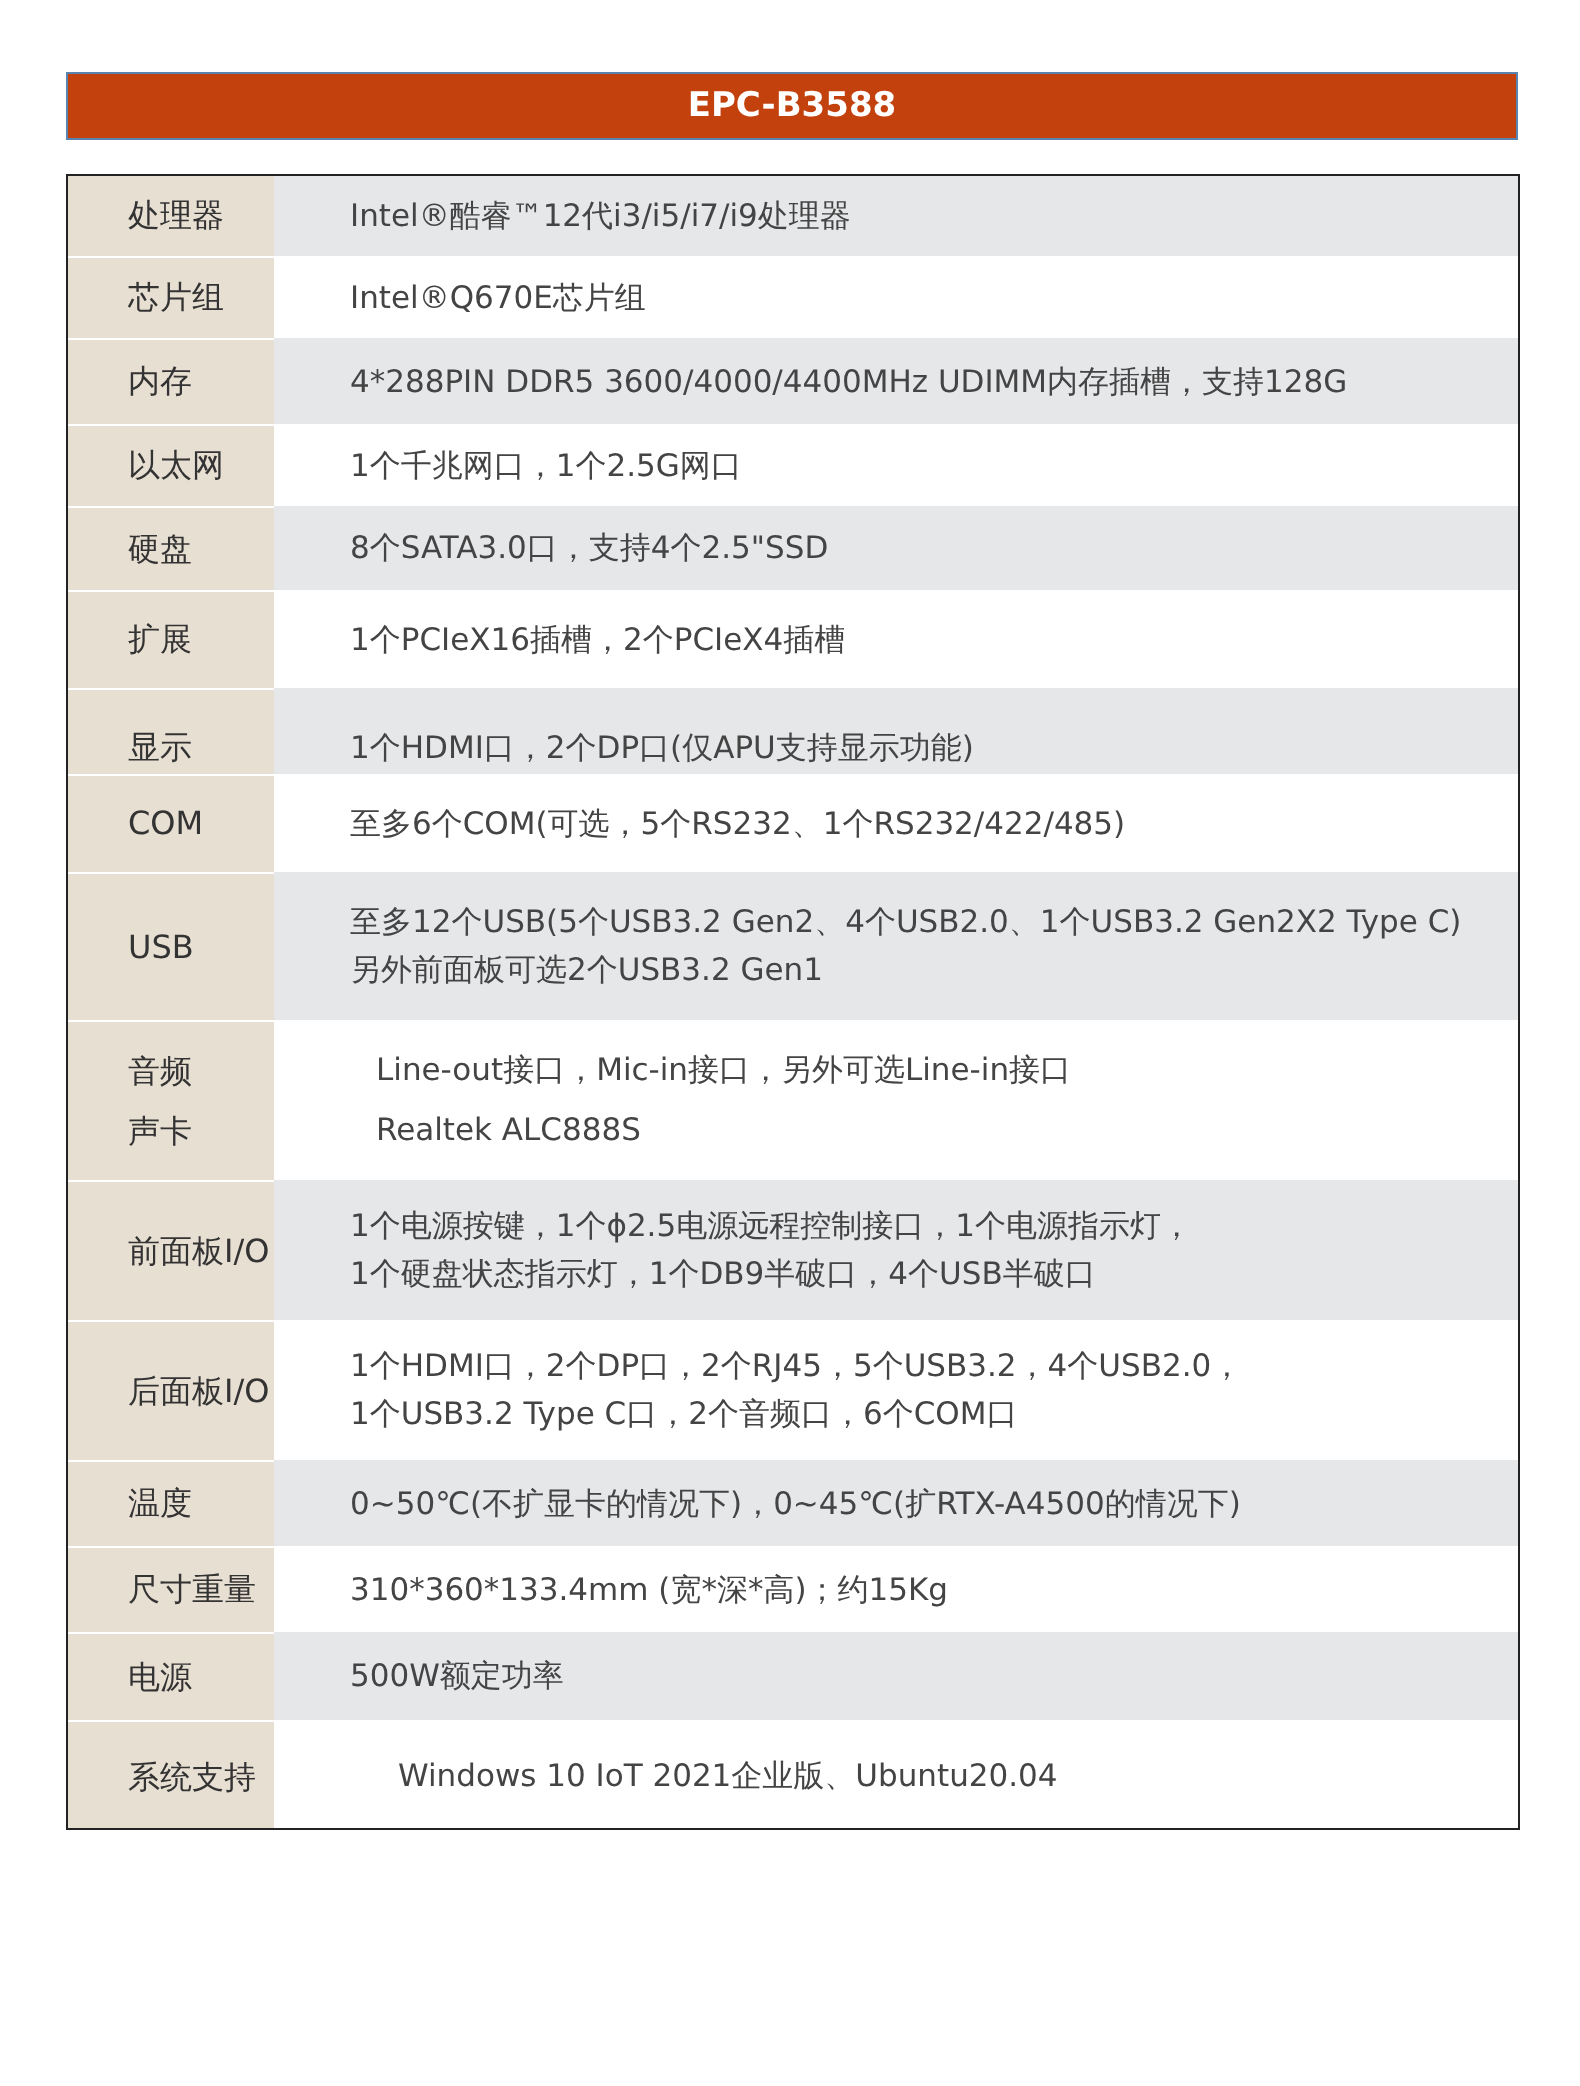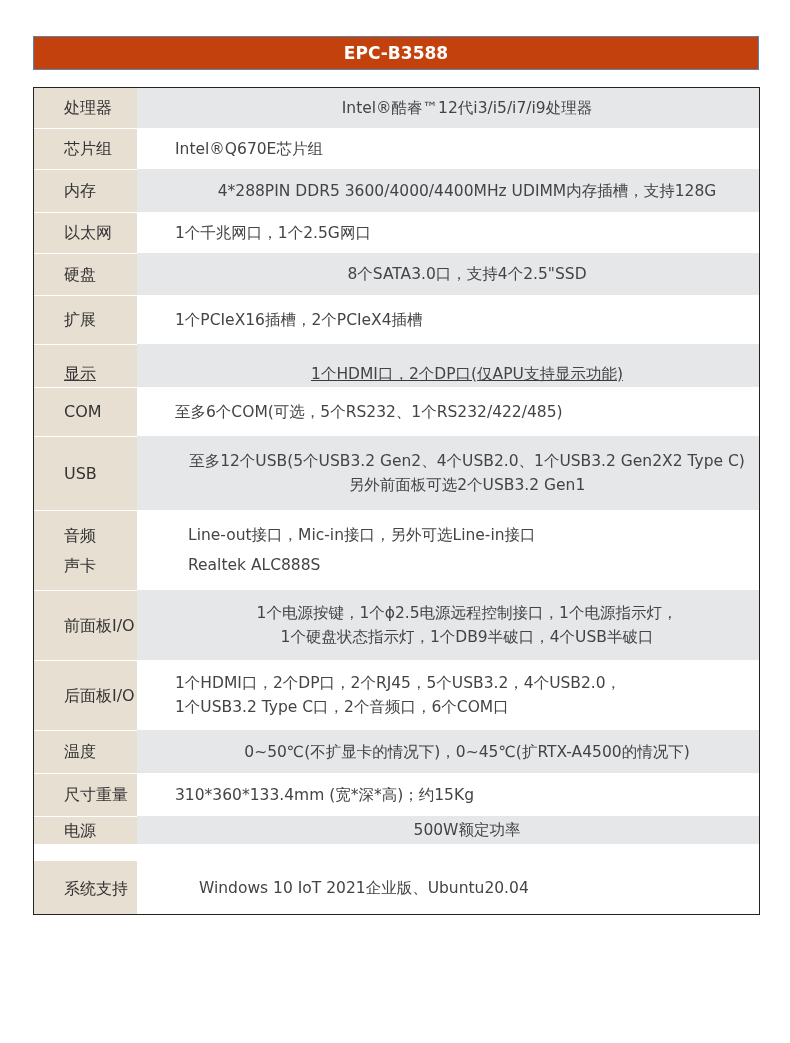--- a/index.html
+++ b/index.html
@@ -17,21 +17,21 @@
     .label {
       width: 103px; background: #e8dfd3; display: flex; align-items: center;
       padding-left: 30px; box-sizing: border-box; font-size: 16px; color: #333;
       border-top: 1.5px solid #ffffff; line-height: 30px; white-space: pre-line;
     }
     .row:first-child .label { border-top: none; }
     .value {
       flex: 1; display: flex; flex-direction: column; justify-content: center;
       padding-left: 38px; box-sizing: border-box; font-size: 15.5px; color: #444; line-height: 24px;
     }
-    .value.gray { background: #e6e7e9; align-items: center; }
+    .value.gray { background: #e6e7e9; }
     .value.white { background: #ffffff; }
     .value.tall { line-height: 30px; }
   </style>
 </head>
 <body>
 
 <div class="header">
   <span>EPC-B3588</span>
 </div>
 
@@ -65,21 +65,21 @@
     <div class="value gray">
         <span>8个SATA3.0口，支持4个2.5"SSD</span>
       </div>
   </div>
   <div class="row" style="top:207px;height:49px;">
     <div class="label">扩展</div>
     <div class="value white">
         <span>1个PCIeX16插槽，2个PCIeX4插槽</span>
       </div>
   </div>
-  <div class="row" style="top:256px;height:59px;text-decoration:underline;">
+  <div class="row" style="top:256px;height:59px;">
     <div class="label">显示</div>
     <div class="value gray">
         <span>1个HDMI口，2个DP口(仅APU支持显示功能)</span>
       </div>
   </div>
   <div class="row" style="top:299px;height:49px;">
     <div class="label">COM</div>
     <div class="value white">
         <span>至多6个COM(可选，5个RS232、1个RS232/422/485)</span>
       </div>
@@ -118,21 +118,21 @@
     <div class="value gray">
         <span>0~50℃(不扩显卡的情况下)，0~45℃(扩RTX-A4500的情况下)</span>
       </div>
   </div>
   <div class="row" style="top:685px;height:43px;">
     <div class="label">尺寸重量</div>
     <div class="value white">
         <span>310*360*133.4mm (宽*深*高)；约15Kg</span>
       </div>
   </div>
-  <div class="row" style="top:728px;height:28px;">
+  <div class="row" style="top:728px;height:44px;">
     <div class="label">电源</div>
     <div class="value gray">
         <span>500W额定功率</span>
       </div>
   </div>
   <div class="row" style="top:772px;height:56px;gap:24px;">
     <div class="label">系统支持</div>
     <div class="value white">
         <span>Windows 10 IoT 2021企业版、Ubuntu20.04</span>
       </div>

